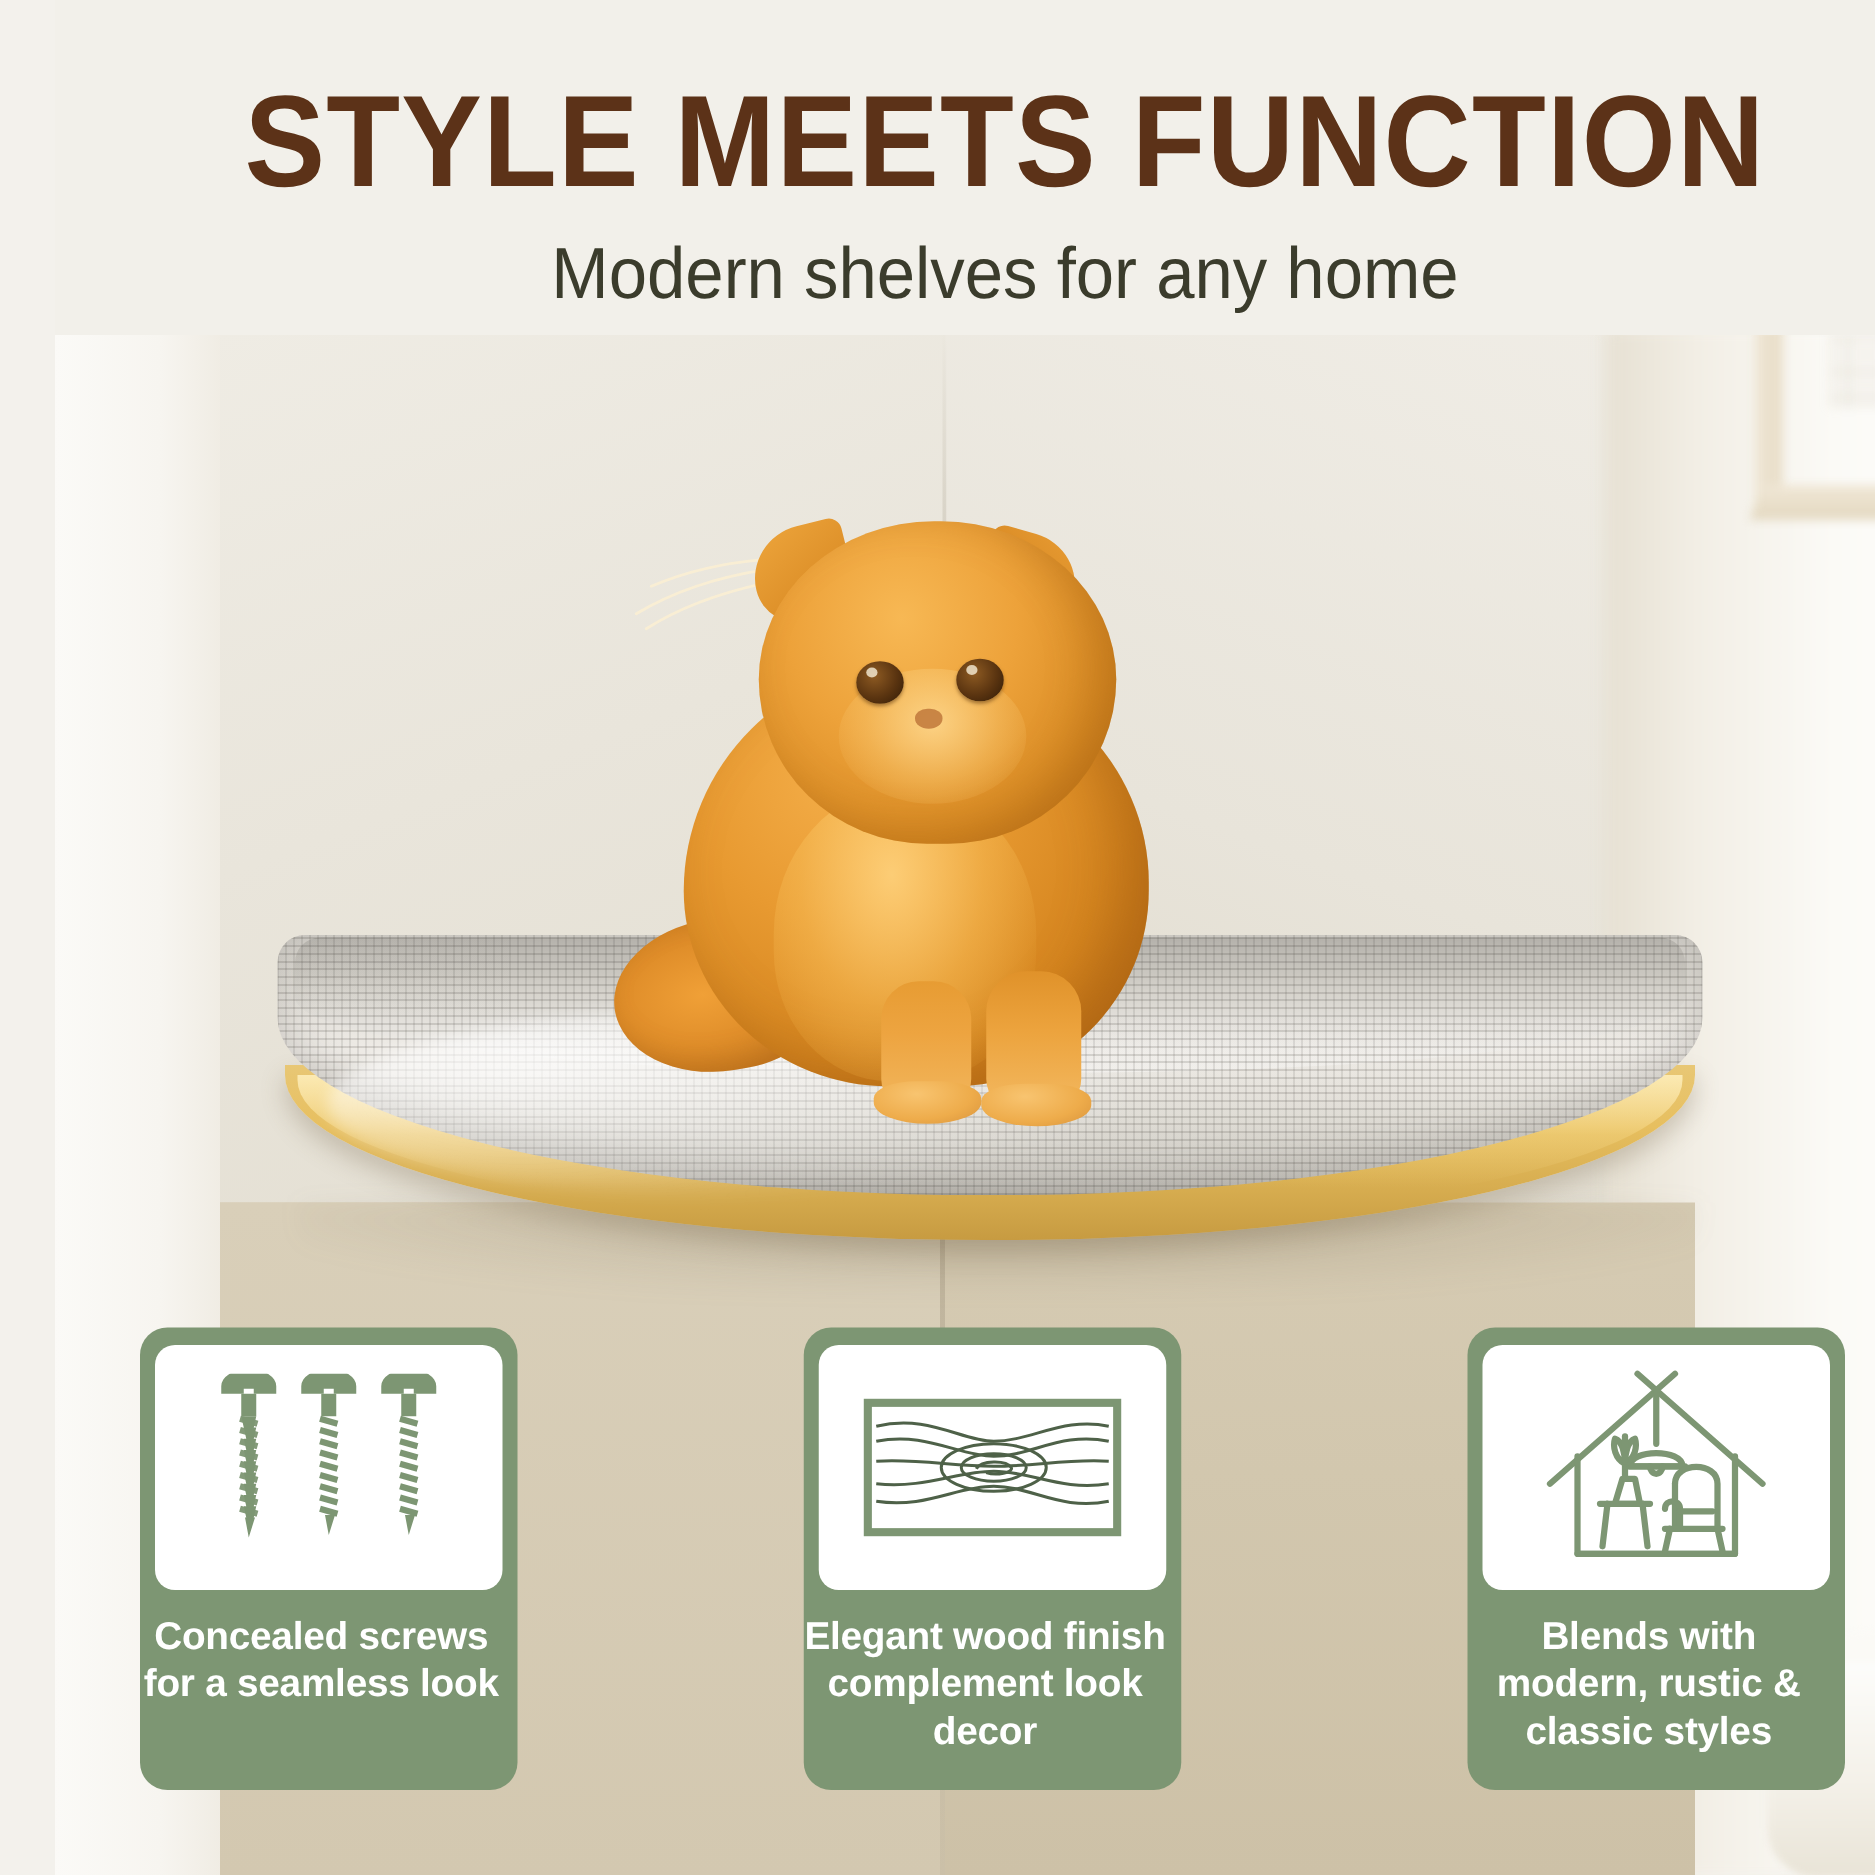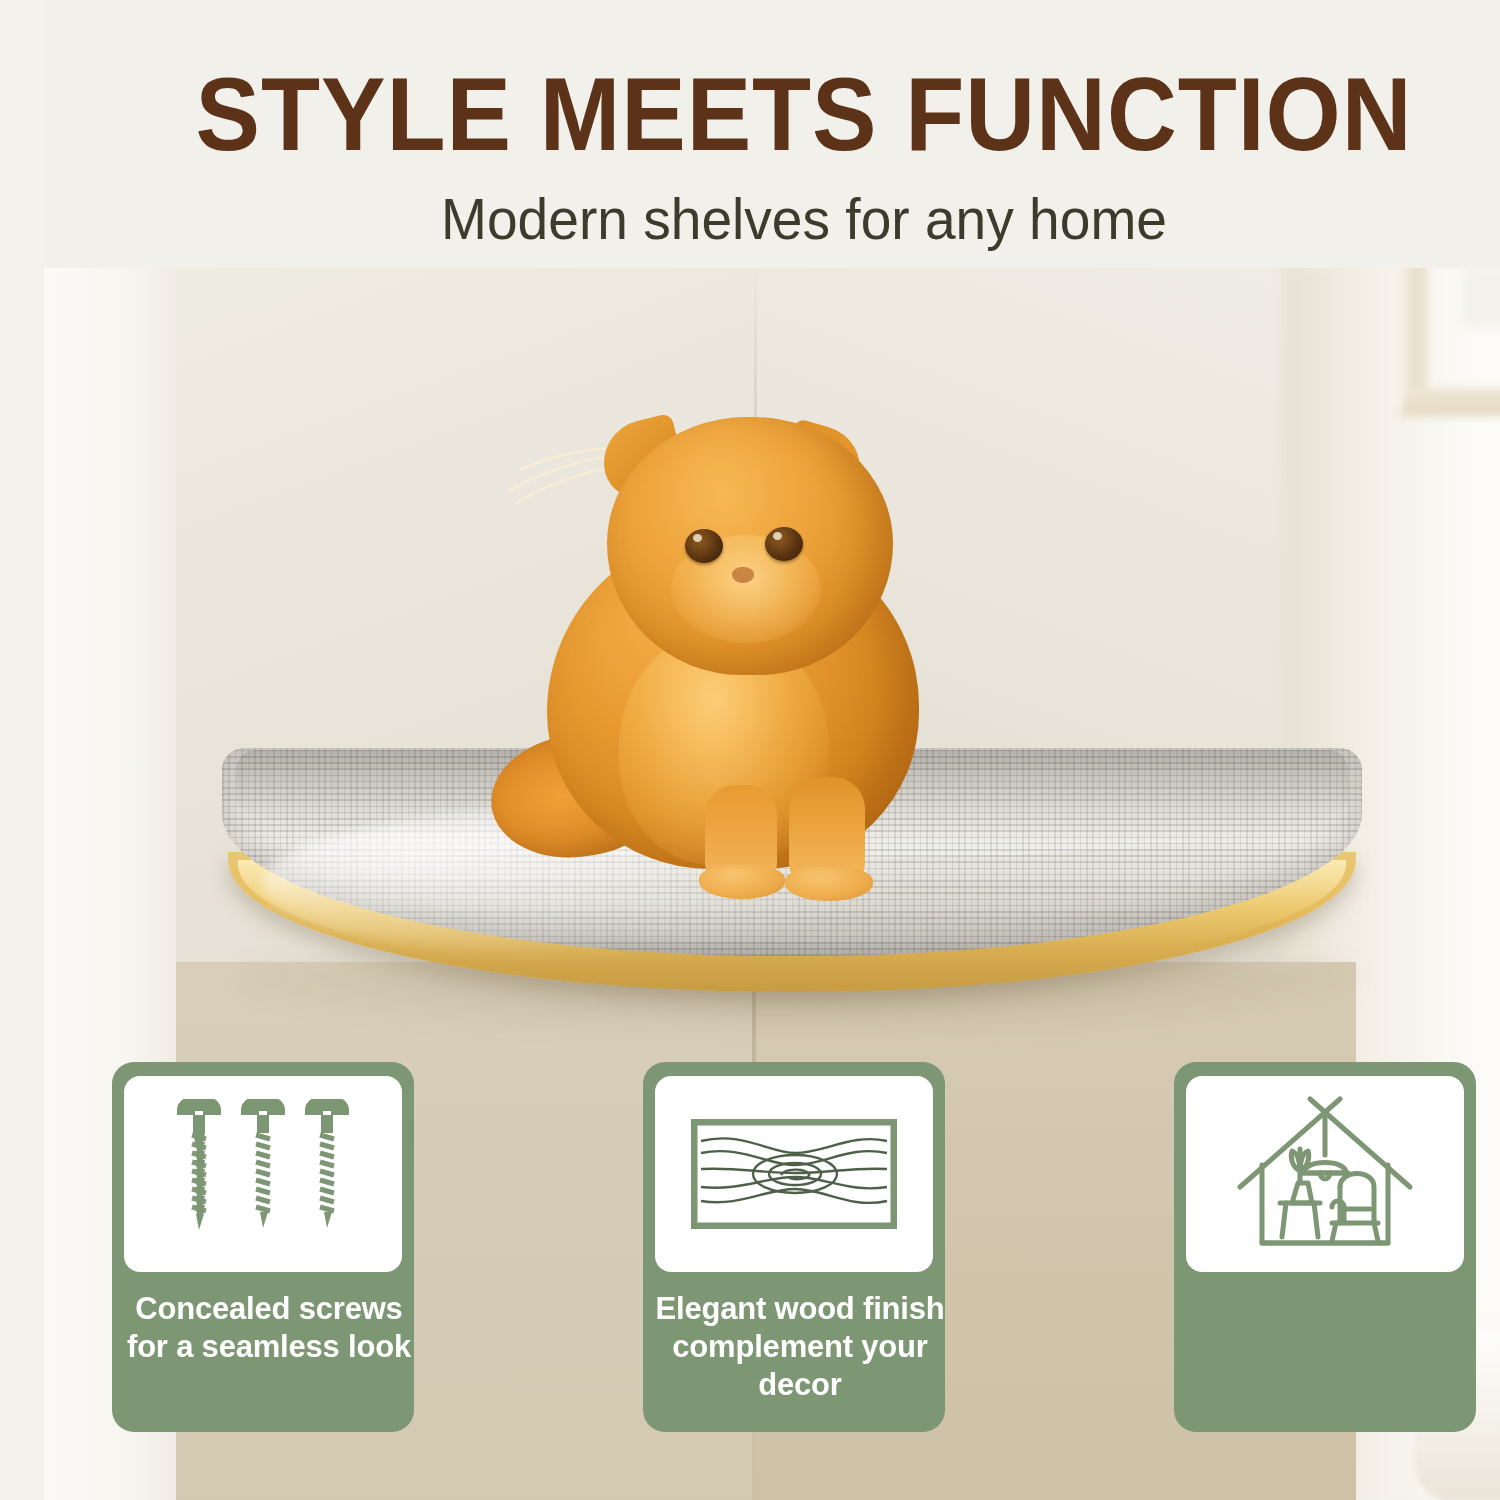--- a/index.html
+++ b/index.html
@@ -372,21 +372,21 @@
     padding: 0 68px;
     z-index: 30;
   }
   .card {
     width: 302px;
     height: 370px;
     background: #7d9673;
     border-radius: 22px;
     display: flex;
     flex-direction: column;
-    align-items: flex-start;
+    align-items: flex-end;
     padding: 14px 12px 10px 12px;
   }
   .card-icon-panel {
     width: 278px;
     height: 196px;
     background: #ffffff;
     border-radius: 16px;
     display: flex;
     align-items: center;
     justify-content: center;
@@ -530,21 +530,21 @@
             <path d="M10 34 C 50 26, 76 46, 104 46 C 134 46, 158 26, 196 34"></path>
             <path d="M10 50 C 46 48, 70 54, 104 54 C 138 54, 162 48, 196 50"></path>
             <path d="M10 68 C 50 72, 74 58, 104 58 C 134 58, 158 74, 196 68"></path>
             <path d="M10 82 C 50 88, 74 70, 104 70 C 134 70, 158 90, 196 82"></path>
             <ellipse cx="104" cy="55" rx="42" ry="19"></ellipse>
             <ellipse cx="104" cy="55" rx="26" ry="11"></ellipse>
             <path d="M90 56 C 94 49, 114 49, 118 55 C 120 59, 106 62, 98 59"></path>
           </g>
         </svg>
       </div>
-      <div class="card-label">Elegant wood finish complement your decor</div>
+      <div class="card-label">Elegant wood finish complement look decor</div>
     </div>
 
 
     <div class="card">
       <div class="card-icon-panel">
         <svg width="186" height="166" viewBox="0 0 186 166">
           <g fill="none" stroke="#7d9673" stroke-width="5" stroke-linecap="round" stroke-linejoin="round">
 
             <path d="M8 96 L108 8"></path>
             <path d="M178 96 L78 8"></path>
@@ -569,16 +569,17 @@
             <path d="M108 96 C 108 78, 142 78, 142 96 V132"></path>
             <path d="M108 96 V132"></path>
             <path d="M100 116 C 100 108, 112 108, 112 116 V132"></path>
             <path d="M100 132 H146"></path>
             <path d="M104 132 L100 150"></path>
             <path d="M142 132 L146 150"></path>
             <path d="M112 118 H138"></path>
           </g>
         </svg>
       </div>
+      <div class="card-label">Blends with modern, rustic &amp; classic styles</div>
     </div>
 
   </div>
 </div>
 
 </body></html>

